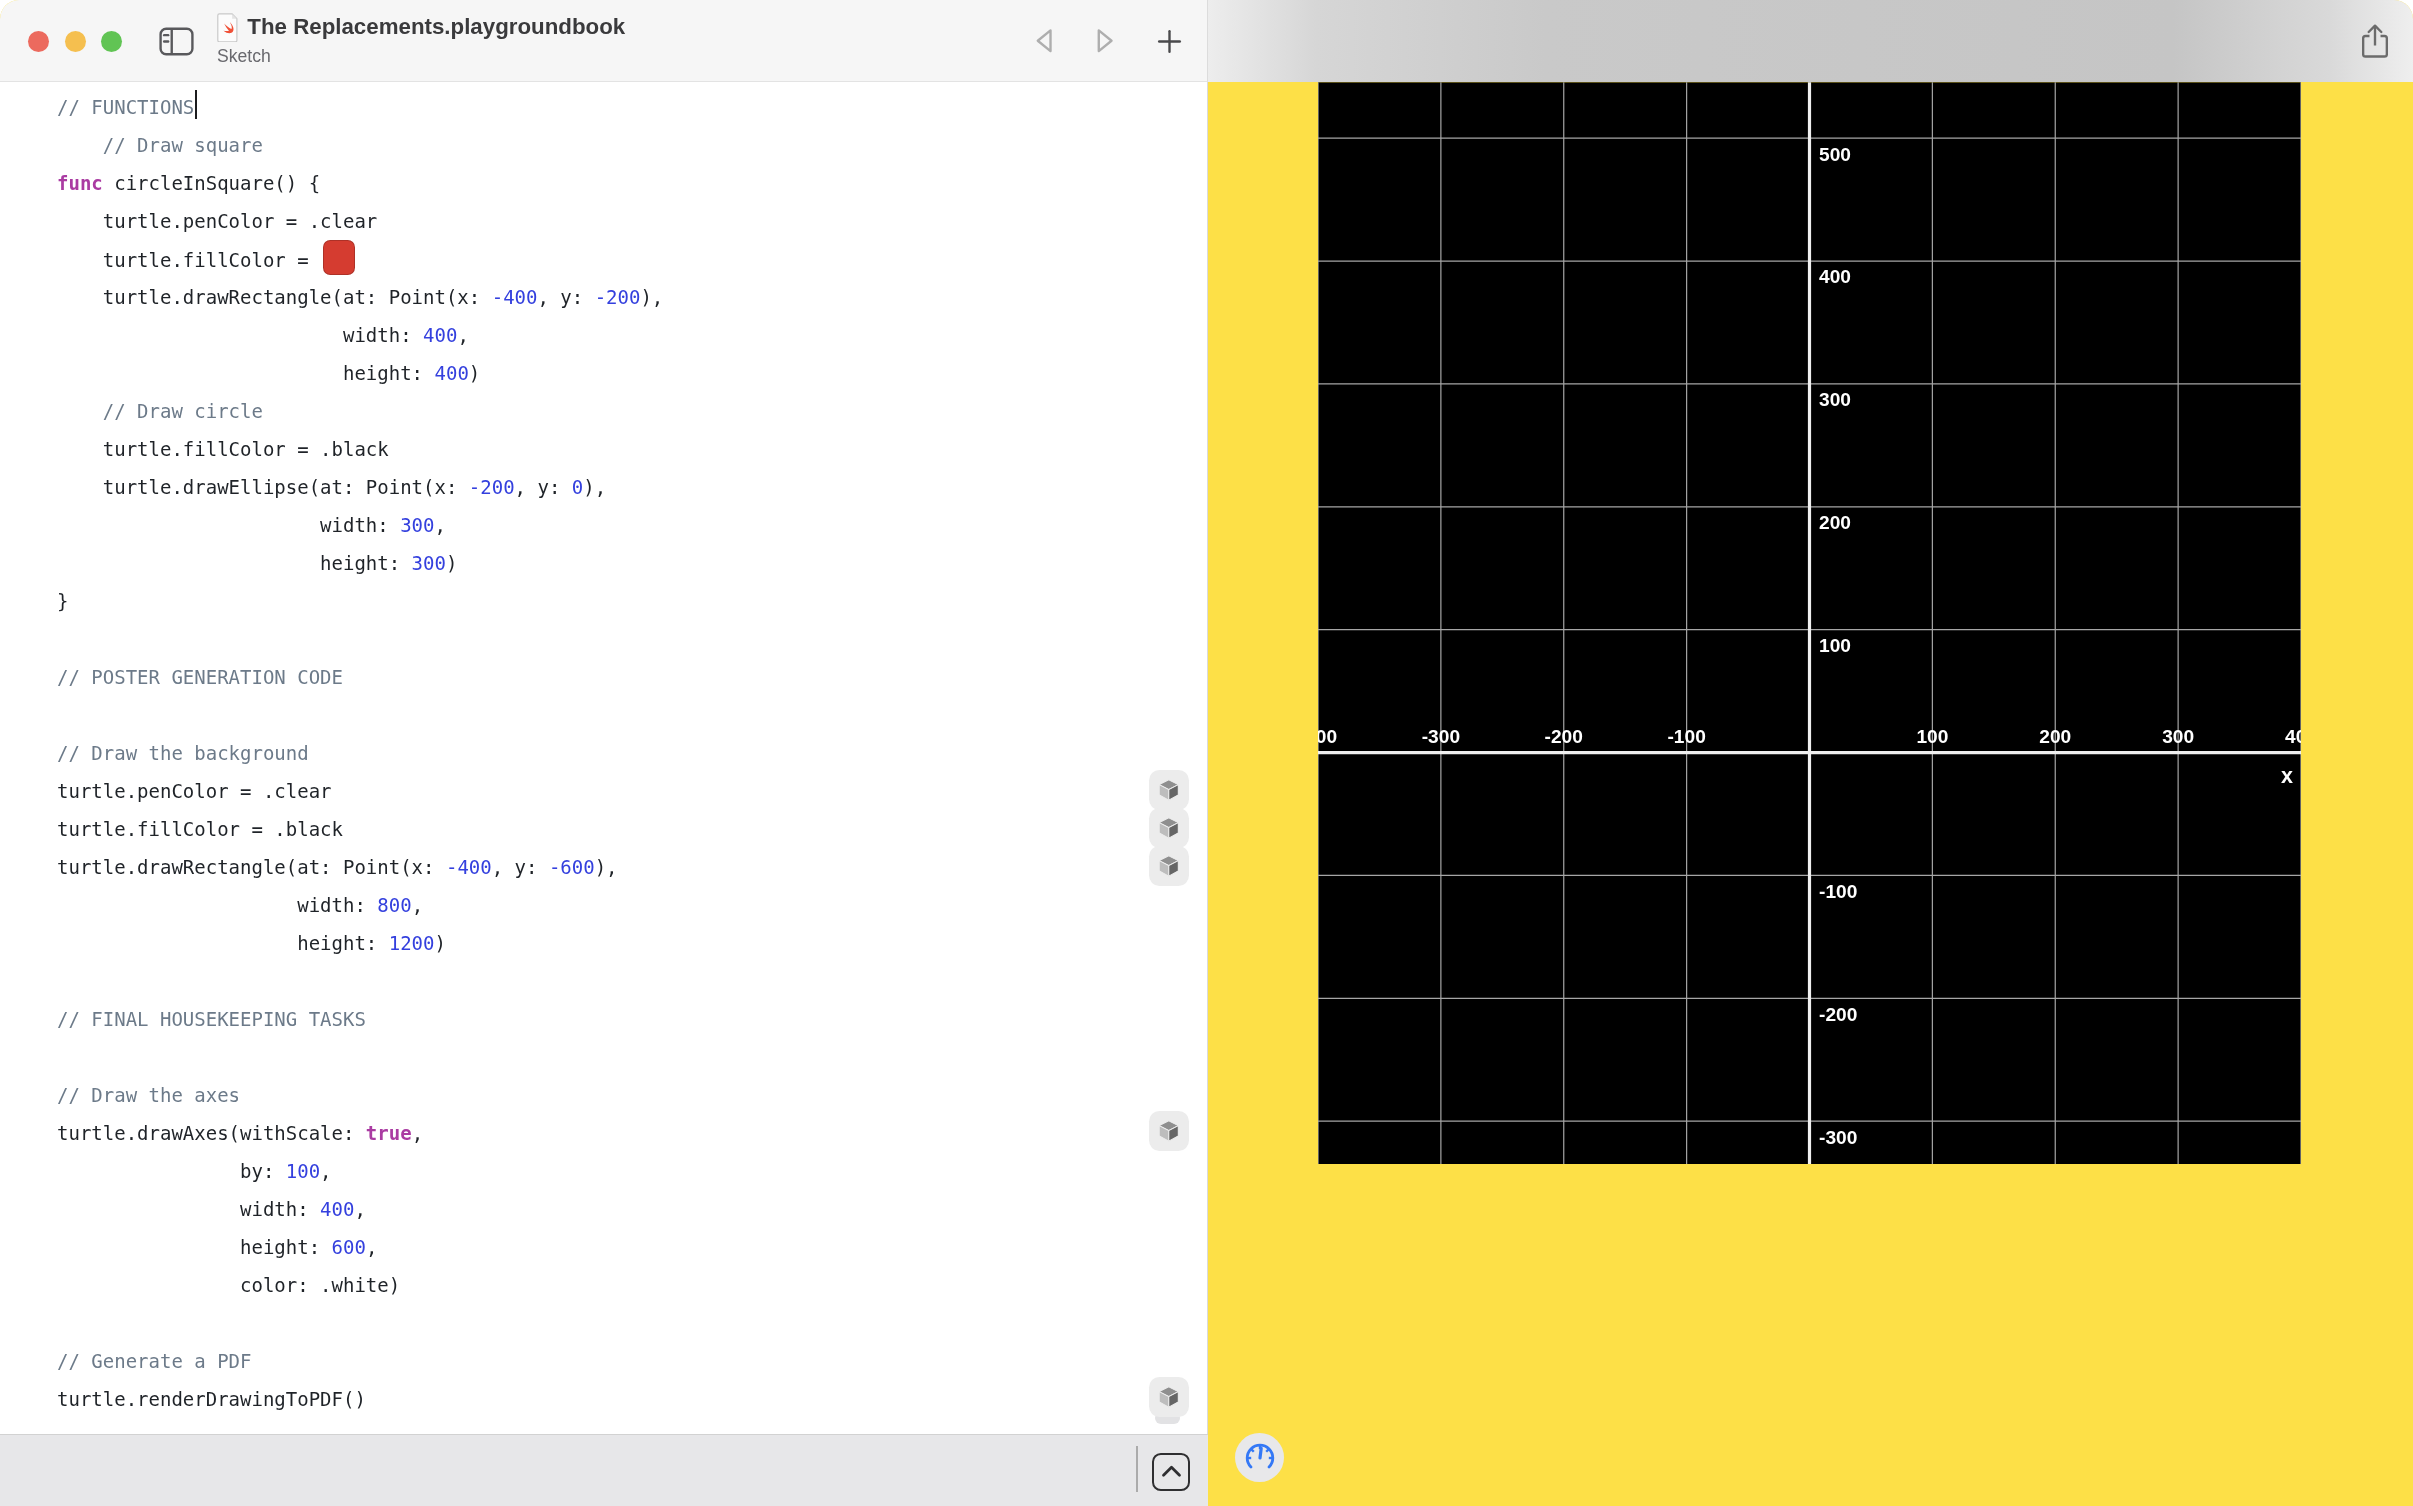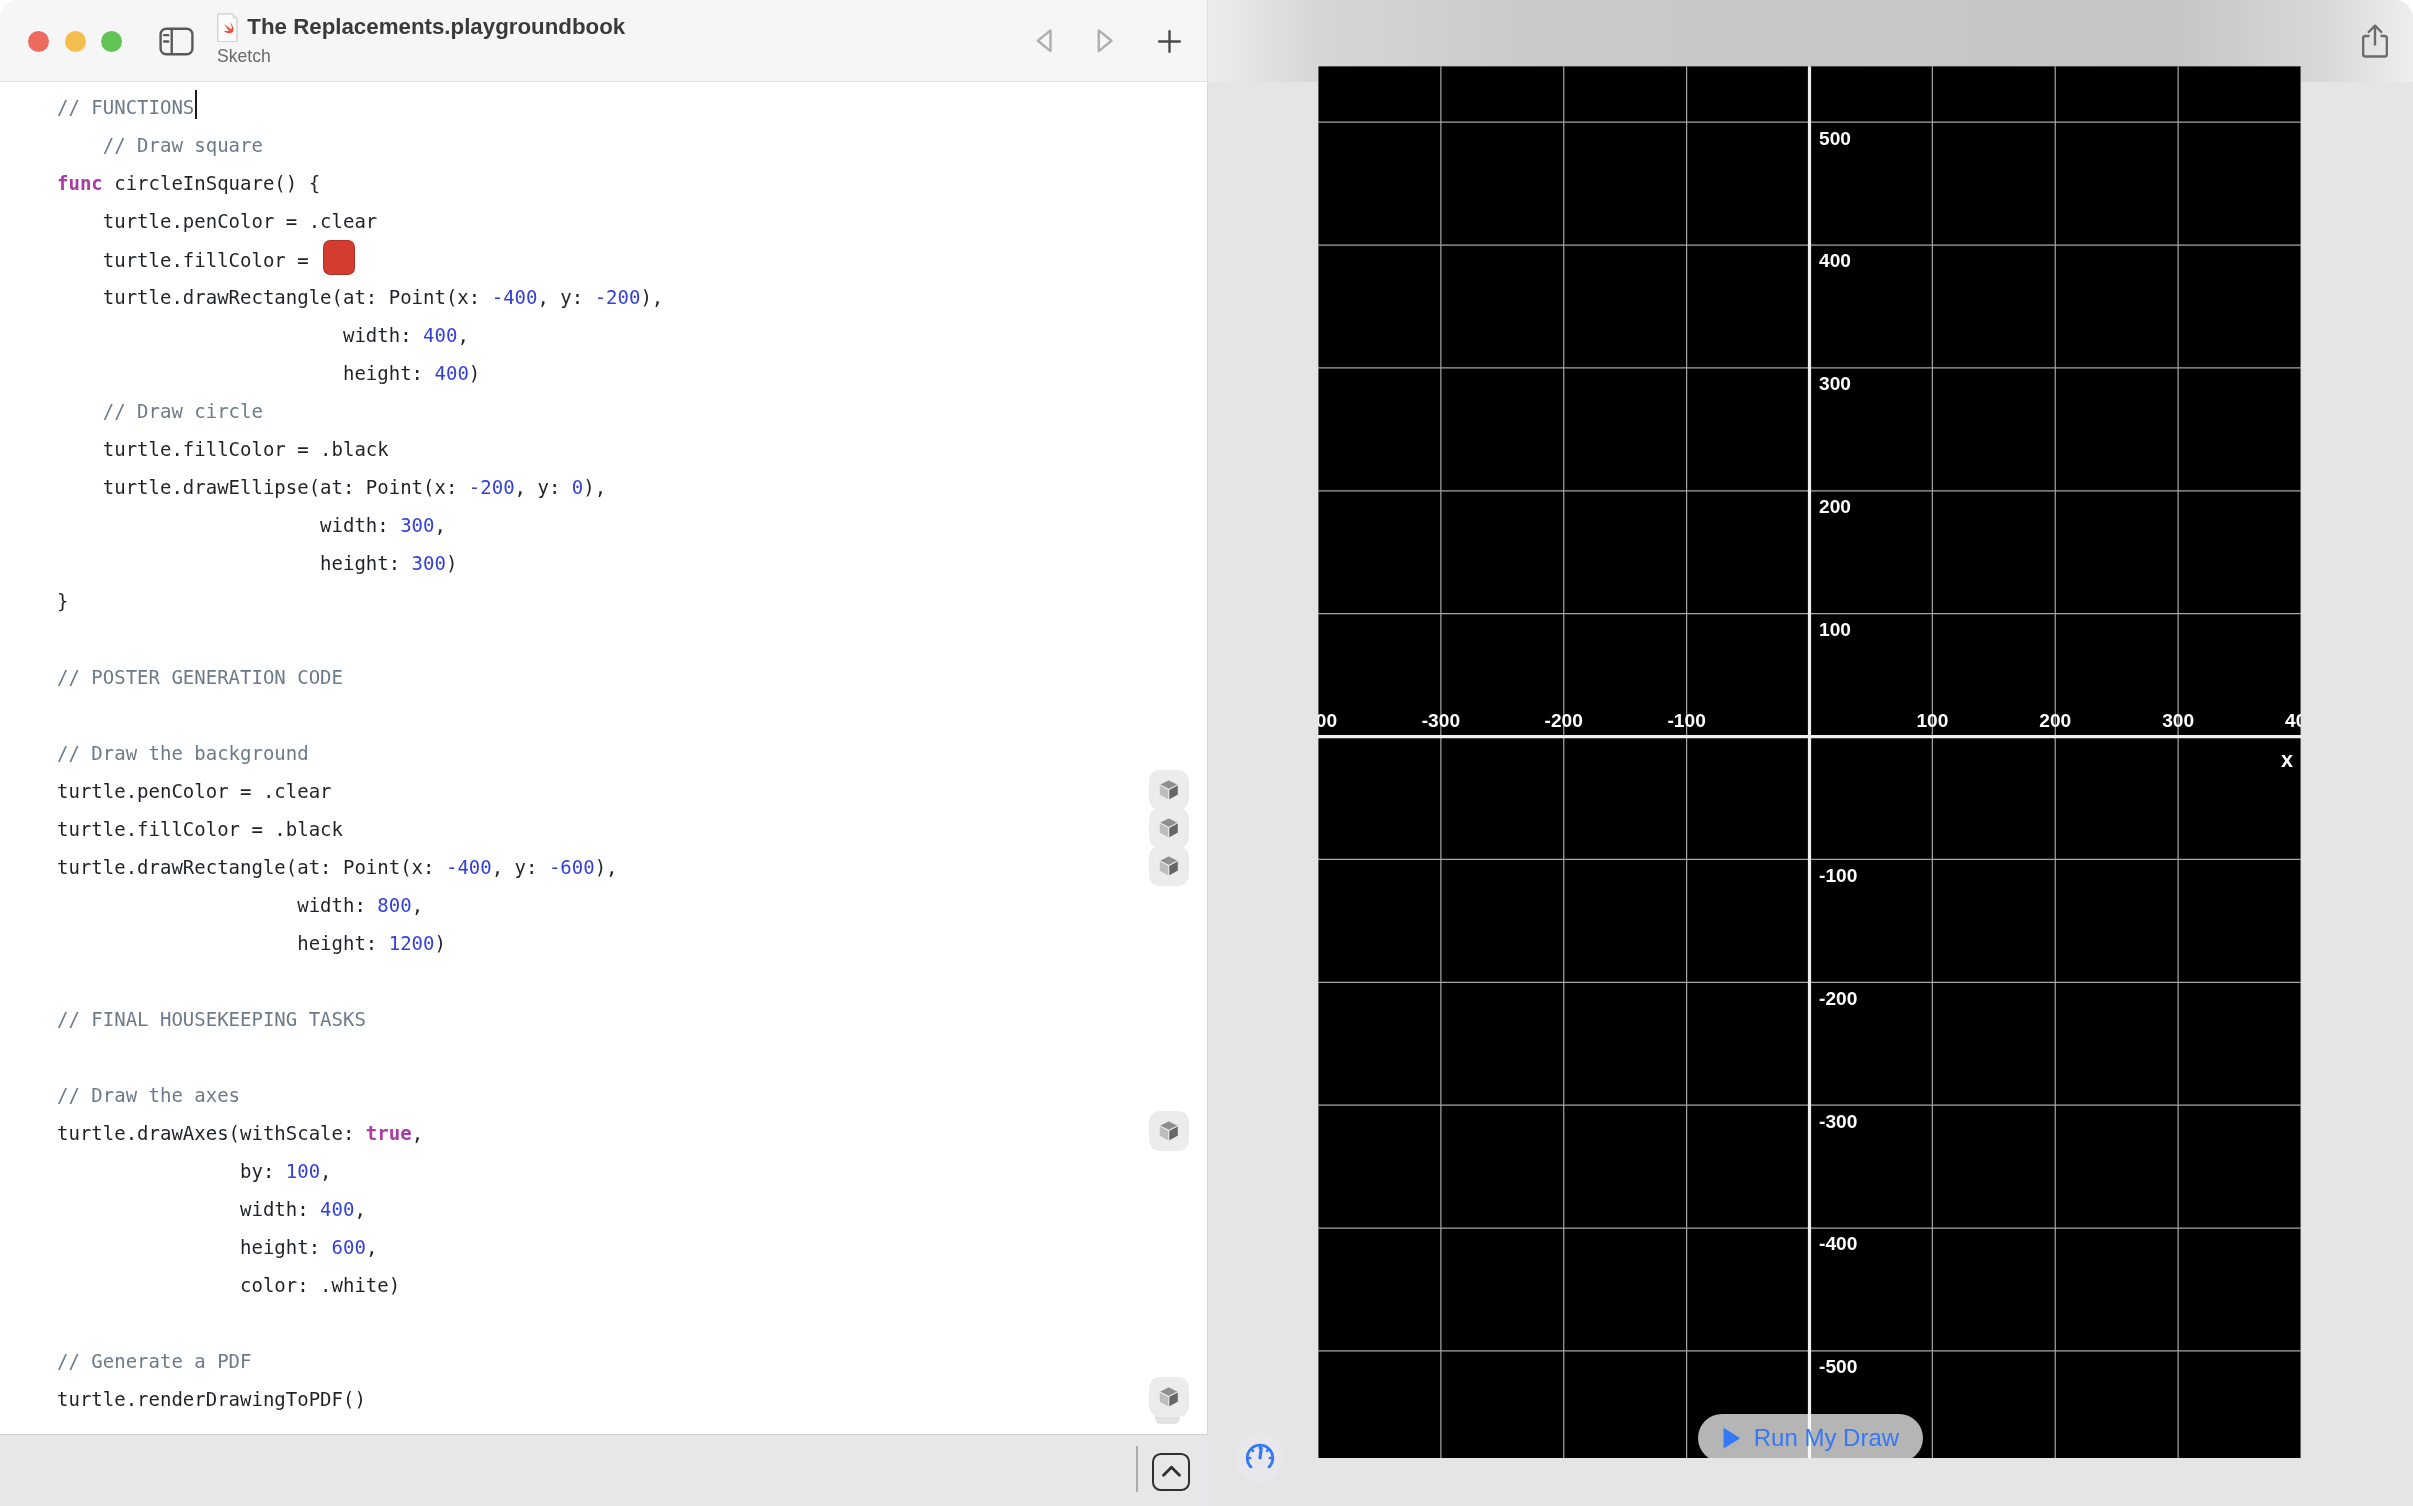--- a/index.html
+++ b/index.html
@@ -1,16 +1,16 @@
 <!DOCTYPE html>
 <html style="font-size:12.8px"><head>
 <meta charset="utf-8">
 <style>
   html,body{margin:0;padding:0;background:#ffffff;}
-  .window{position:relative;width:2413px;height:1507px;background:#e5e5e5;
+  .window{position:relative;width:2413px;height:1507px;background:#fde047;
           border-radius:19px 19px 0 0;overflow:hidden;
           font-family:"Liberation Sans", sans-serif;}
 
   
   .titlebar{position:absolute;left:0;top:0;width:2413px;height:82px;}
   .titlebar-left{position:absolute;left:0;top:0;width:1208px;height:82px;
                  background:#F6F6F6;border-bottom:0.8px solid #E3E3E3;border-right:0.8px solid #DCDCDC;box-sizing:border-box;}
   .titlebar-right{position:absolute;left:1208px;top:0;width:1206px;height:82px;
       background:linear-gradient(90deg,#EDEDED 0%,#D6D6D6 9%,#C9C9C9 28%,#C5C5C5 80%,#D9D9D9 93%,#EFEFEF 100%);}
   .traffic{position:absolute;top:31px;width:21px;height:21px;border-radius:50%;}
@@ -46,21 +46,21 @@
   .bb-divider{position:absolute;left:1136px;top:11.2px;width:1.6px;height:46px;background:#ABABAB;}
   .expand-btn{position:absolute;left:1152px;top:17.6px;width:38px;height:38px;border-radius:8.8px;
               border:2.4px solid #2F2F31;box-sizing:border-box;display:flex;align-items:center;justify-content:center;}
   .scroll-pill{position:absolute;left:1155px;top:1413px;width:25px;height:12px;border-radius:6.4px;background:#E2E2E4;}
 
   
   .speed-btn{position:absolute;left:1235px;top:1433px;width:49px;height:49px;border-radius:50%;
              background:#E8E8EA;display:flex;align-items:center;justify-content:center;}
 
   
-  .canvas-wrap{position:absolute;left:1318px;top:66px;width:983px;height:1392px;overflow:hidden;text-align:center;}
+  .canvas-wrap{position:absolute;left:1318px;top:82px;width:983px;height:1082px;overflow:hidden;text-align:center;}
   .run-btn{position:absolute;left:380px;top:1348px;width:225px;height:48px;border-radius:24px;
            background:rgba(255,255,255,0.71);display:flex;align-items:center;justify-content:center;gap:12.8px;}
   .run-label{font-size:24px;font-weight:400;}
   .handle-dots{position:absolute;left:492px;top:1401px;display:flex;gap:8px;}
   .handle-dots span{width:5.6px;height:5.6px;border-radius:50%;background:#9A9A9A;display:block;}
 </style>
 </head>
 <body>
 
 <div class="window">

